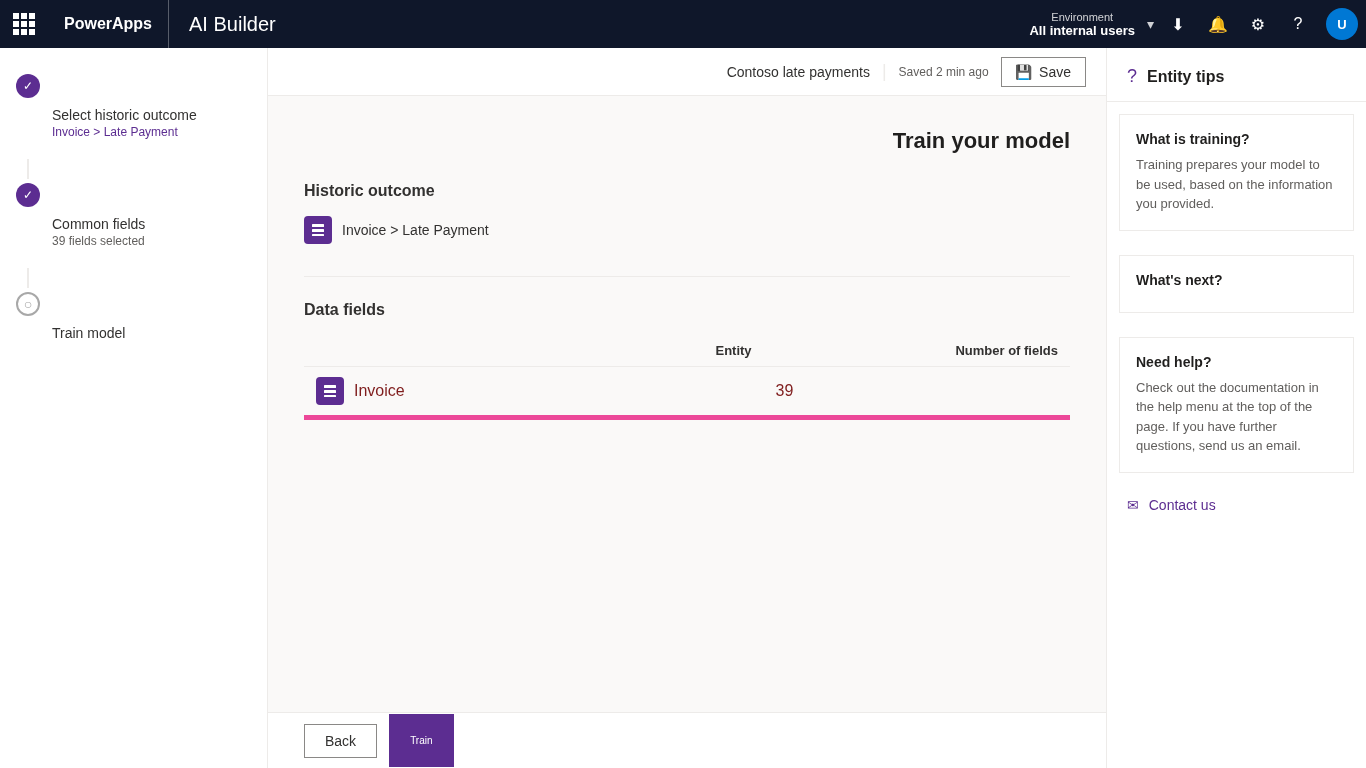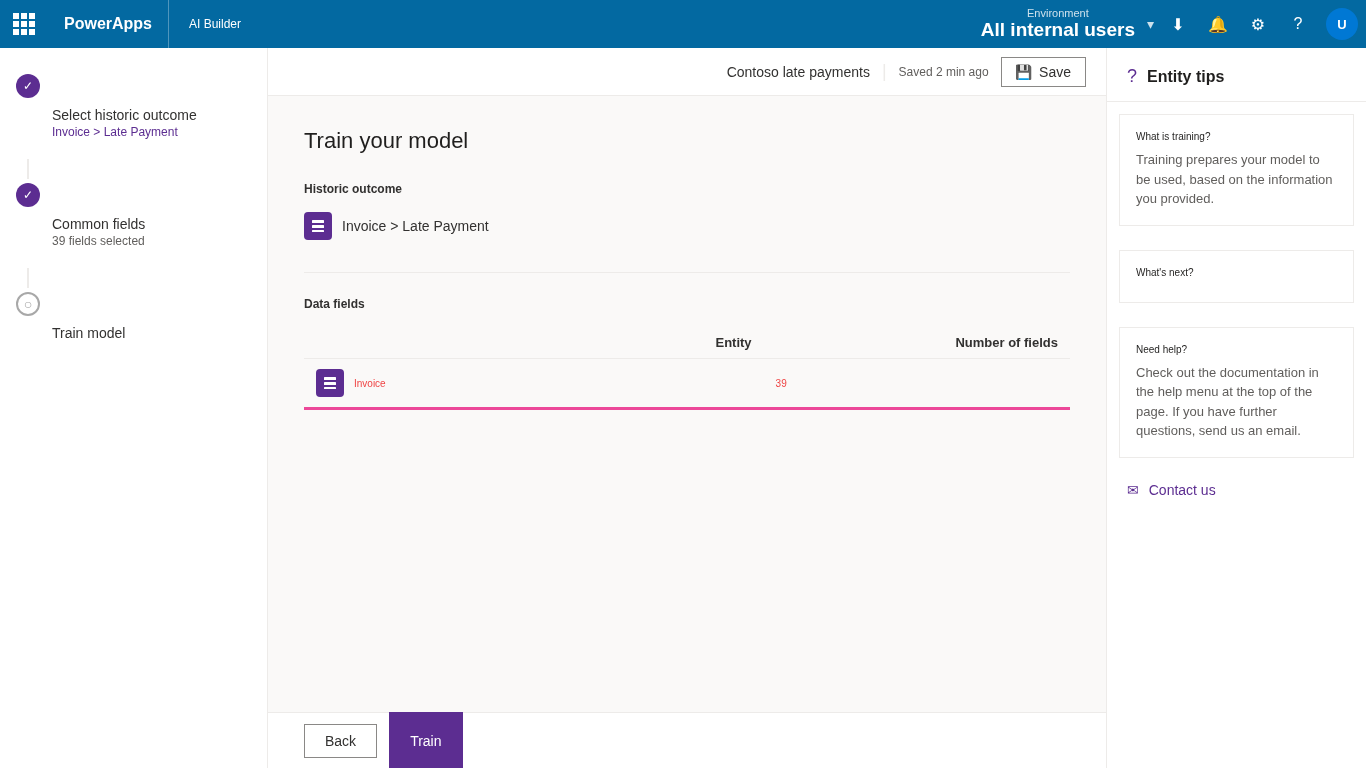--- a/index.html
+++ b/index.html
@@ -1,44 +1,44 @@
 <!DOCTYPE html>
 <html><head>
   <meta charset="utf-8">
   <style>
     * { box-sizing: border-box; margin: 0; padding: 0; }
     body { font-family: 'Segoe UI', sans-serif; font-size: 14px; background: #f3f2f1; color: #323130; height: 768px; width: 1366px; overflow: hidden; }
 
     
     .topnav {
       display: flex; align-items: center; height: 48px;
-      background: #0369a1; color: white;
+      background: #0f172a; color: white;
     }
     .topnav-grid {
       display: flex; align-items: center; width: 1366px; height: 48px;
     }
     .topnav-waffle {
       width: 48px; height: 48px; display: flex; align-items: center; justify-content: center;
       cursor: pointer; flex-shrink: 0;
     }
     .topnav-powerapps {
       display: flex; align-items: center; height: 48px; padding: 0 16px;
       font-size: 16px; font-weight: 600; color: white; border-right: 1px solid rgba(255,255,255,0.3);
       flex-shrink: 0;
     }
     .topnav-aibuilder {
-      padding: 0 20px; font-size: 12px; color: white; flex-shrink: 0;
+      padding: 0 20px; font-size: 20px; color: white; flex-shrink: 0;
     }
     .topnav-spacer { flex: 1; }
     .topnav-env {
       display: flex; flex-direction: column; align-items: center; padding: 0 8px;
       font-size: 12px; color: white; cursor: pointer;
     }
     .topnav-env .env-label { font-size: 11px; opacity: 0.8; }
-    .topnav-env .env-name { font-size: 19px; font-weight: 600; }
+    .topnav-env .env-name { font-size: 13px; font-weight: 600; }
     .topnav-env-chevron { padding: 0 4px; color: white; opacity: 0.8; }
     .topnav-icons {
       display: flex; align-items: center;
     }
     .topnav-icon-btn {
       width: 40px; height: 48px; display: flex; align-items: center; justify-content: center;
       cursor: pointer; color: white; font-size: 16px;
     }
     .topnav-avatar {
       width: 32px; height: 32px; background: #0078d4; border-radius: 50%;
@@ -87,82 +87,82 @@
       display: flex; align-items: center; gap: 6px; padding: 6px 14px;
       background: white; border: 1px solid #8a8886; cursor: pointer; font-size: 14px;
       color: #323130;
     }
 
     
     .page-content {
       flex: 1; background: #faf9f8; padding: 32px 36px; overflow-y: auto;
     }
     .page-title {
-      font-size: 22px; font-weight: 400; color: #201f1e; margin-bottom: 28px;
+      font-size: 22px; font-weight: 700; color: #201f1e; margin-bottom: 28px; text-align: right;
     }
 
     
     .section { margin-bottom: 32px; }
-    .section-title { font-size: 12px; font-weight: 600; color: #323130; margin-bottom: 16px; }
+    .section-title { font-size: 16px; font-weight: 600; color: #323130; margin-bottom: 16px; }
     .section-divider { border: none; border-top: 1px solid #edebe9; margin: 24px 0; }
 
     
     .outcome-row {
       display: flex; align-items: center; gap: 10px;
     }
     .entity-icon {
       width: 28px; height: 28px; background: #5c2d91; border-radius: 4px;
       display: flex; align-items: center; justify-content: center; color: white; font-size: 12px;
       flex-shrink: 0;
     }
     .outcome-text { font-size: 14px; color: #323130; }
 
     
     .data-fields-table { width: 100%; border-collapse: collapse; }
     .data-fields-table th {
       text-align: right; font-size: 13px; font-weight: 600; color: #323130;
       padding: 8px 12px; border-bottom: 1px solid #edebe9;
     }
     .data-fields-table td {
-      padding: 10px 12px; font-size: 10px; color: #ef4444; border-bottom: 3px solid #ec4899;
+      padding: 10px 12px; font-size: 16px; color: #7f1d1d; border-bottom: 5px solid #ec4899;
     }
     .data-fields-table .entity-cell {
       display: flex; align-items: center; gap: 10px;
     }
 
     
     .footer {
       height: 56px; background: white; border-top: 1px solid #edebe9;
       display: flex; align-items: center; padding: 0 36px; gap: 12px;
     }
     .btn-back {
       padding: 8px 20px; border: 1px solid #8a8886; background: white;
       font-size: 14px; cursor: pointer; color: #323130;
     }
     .btn-train {
       padding: 20px 20px; border: 1px solid #5c2d91; background: #5c2d91;
-      font-size: 14px; cursor: pointer; color: white; font-weight: 500;
+      font-size: 10px; cursor: pointer; color: white; font-weight: 500;
     }
 
     
     .quick-tips-panel {
       width: 260px; background: white; border-left: 1px solid #edebe9;
       flex-shrink: 0; overflow-y: auto; display: flex; flex-direction: column;
     }
     .qt-header {
       display: flex; align-items: center; gap: 10px; padding: 18px 20px 14px;
       border-bottom: 1px solid #edebe9;
     }
     .qt-header-icon { font-size: 18px; color: #5c2d91; }
     .qt-header-title { font-size: 16px; font-weight: 600; color: #201f1e; }
 
     .qt-card {
       border: 1px solid #edebe9; margin: 12px; padding: 16px; background: white;
     }
-    .qt-card-title { font-size: 10px; font-weight: 400; color: #201f1e; margin-bottom: 8px; }
+    .qt-card-title { font-size: 14px; font-weight: 700; color: #201f1e; margin-bottom: 8px; }
     .qt-card-text { font-size: 13px; color: #605e5c; line-height: 1.5; }
 
     .qt-contact {
       display: flex; align-items: center; gap: 10px;
       padding: 12px 20px; cursor: pointer; color: #5c2d91; font-size: 14px;
     }
     .qt-contact-icon { font-size: 14px; }
 
     
     .waffle-grid {

